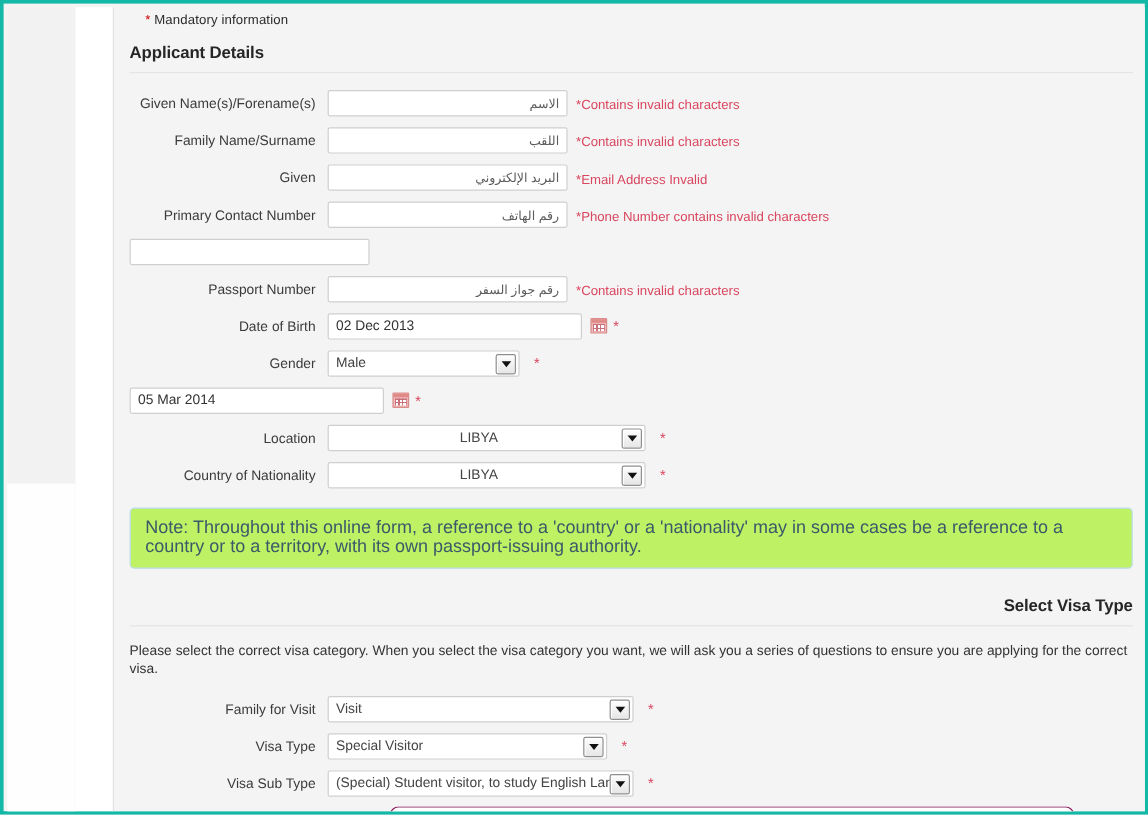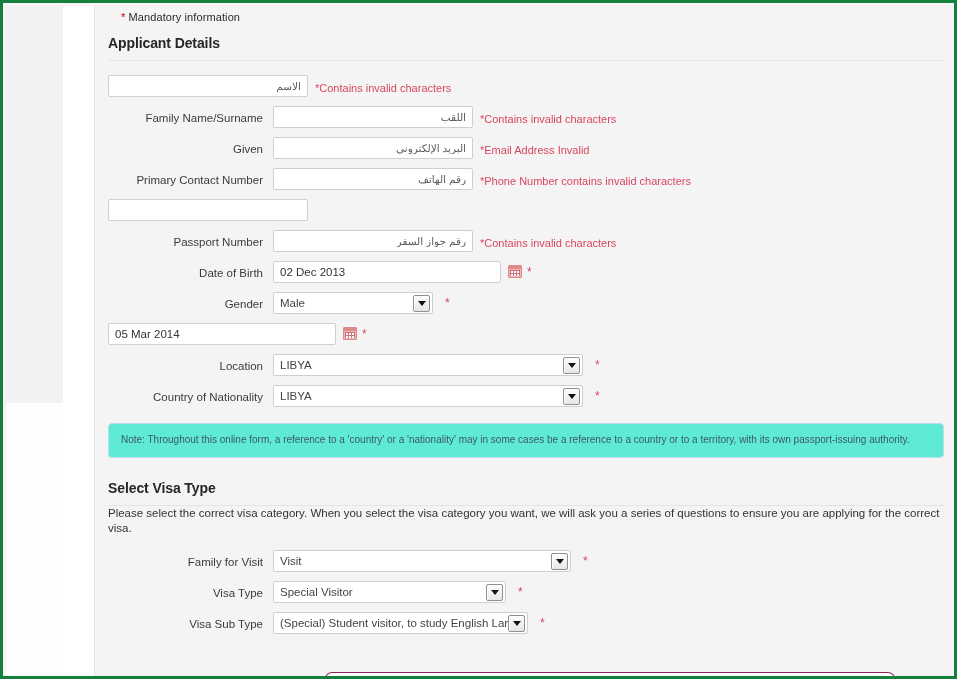--- a/index.html
+++ b/index.html
@@ -13,21 +13,21 @@
     font-family: "Liberation Sans", sans-serif;
     background: #ffffff;
   }
 
   
   #screen {
     position: relative;
     width: 957px;
     height: 679px;
     box-sizing: border-box;
-    border: 3px solid #15803d;
+    border: 3px solid #14b8a6;
     background: #f4f4f4;
     overflow: hidden;
   }
 
   
   .bg-far-left {
     position: absolute;
     left: 3px; top: 3px;
     width: 57px; height: 673px;
     background: #f2f2f2;
@@ -126,21 +126,21 @@
     border: 1px solid #cfcfcf;
     background: #fff;
     font-family: "Liberation Sans", sans-serif;
     font-size: 11.5px;
     color: #555;
     padding: 2px 6px;
     border-radius: 2px;
     outline: none;
   }
   input.txt.w200 { width: 200px; }
-  input.txt.date { width: 228px; color: #333; }
+  input.txt.date { width: 212px; color: #333; }
   input.txt.arabic {
     direction: rtl;
     text-align: right;
     font-size: 10.5px;
     color: #5c5c5c;
   }
 
   
   .err {
     color: #d9465f;
@@ -220,41 +220,43 @@
     content: "";
     position: absolute;
     left: 50%; top: 50%;
     margin-left: -4px;
     margin-top: -2px;
     border-left: 4px solid transparent;
     border-right: 4px solid transparent;
     border-top: 5px solid #111;
   }
   .sel-w160 { width: 160px; }
-  .sel-w265 { width: 310px; }
+  .sel-w265 { width: 265px; text-align: center; }
 
   
   .notebox {
     margin-top: 16px;
-    background: #5eead4;
+    background: #bef264;
     border: 1px solid #b9dcec;
     border-radius: 4px;
     color: #3b5a69;
-    font-size: 10px;
+    font-size: 15px;
     line-height: 16px;
     padding: 8px 12px 9px 12px;
   }
 
   
   h2.section-title.visa {
     margin-top: 22px;
+    text-align: right;
   }
   .intro {
     font-size: 11.5px;
     color: #333;
+    margin-top: 14px;
     margin-bottom: 14px;
     line-height: 15px;
   }
 
   
   .purple-panel {
     position: absolute;
     left: 322px;
     top: 669px;
     width: 570px;
@@ -283,20 +285,21 @@
         <span class="star">*</span>
         <span>Mandatory information</span>
       </div>
 
       <h2 class="section-title">Applicant Details</h2>
       <div class="rule"></div>
 
       <div class="form">
 
         <div class="row">
+          <div class="label">Given Name(s)/Forename(s)</div>
           <div class="field">
             <input class="txt w200 arabic" type="text" value="الاسم" style="">
           </div>
           <div class="after">
             <span class="err">*Contains invalid characters</span>
           </div>
         </div>
 
         <div class="row">
           <div class="label">Family Name/Surname</div>
@@ -412,21 +415,21 @@
       <h2 class="section-title visa">Select Visa Type</h2>
       <div class="rule"></div>
 
       <div class="intro">Please select the correct visa category. When you select the visa category you want, we will ask you a series of questions to ensure you are applying for the correct visa.</div>
 
       <div class="form" style="margin-top:0">
 
         <div class="row">
           <div class="label">Family for Visit</div>
           <div class="field">
-            <div class="selbox sel-w255" style="width:298px">
+            <div class="selbox sel-w255" style="width:255px">
               <span class="val">Visit</span>
               <span class="sel-arrow"></span>
             </div>
           </div>
           <div class="after">
             <span class="req">*</span>
           </div>
         </div>
 
         <div class="row">

